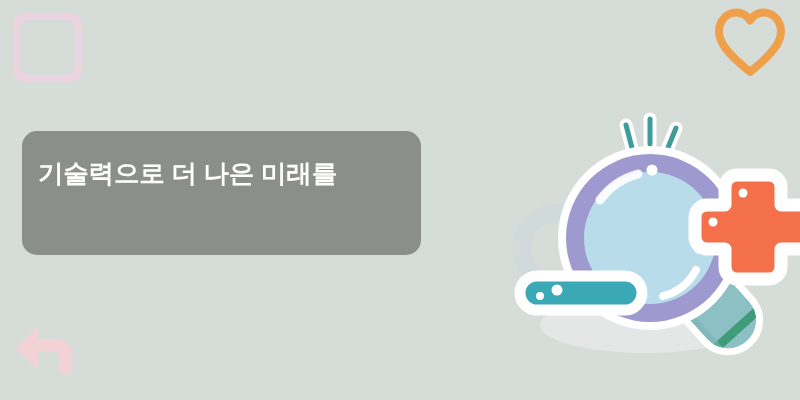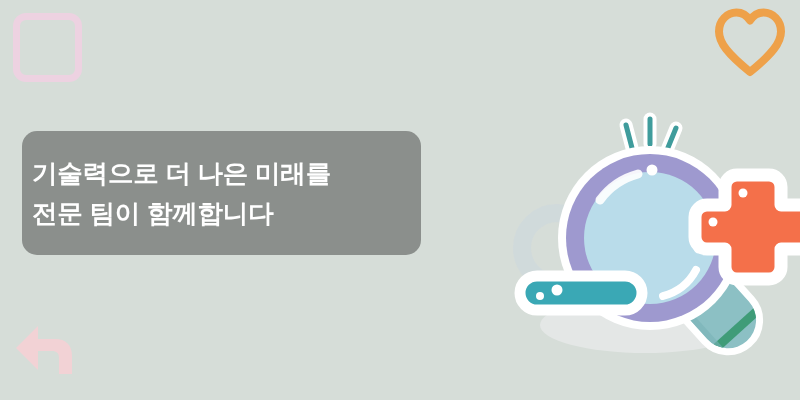--- a/index.html
+++ b/index.html
@@ -49,21 +49,21 @@
   
   #text-card {
     position: absolute;
     left: 22px;
     top: 131px;
     width: 399px;
     height: 124px;
     background: #8b8f8c;
     border-radius: 15px;
     box-sizing: border-box;
-    padding: 22px 0 0 10px;
+    padding: 22px 0 0 16px;
   }
   .headline-line {
     color: #ffffff;
     font-size: 25.5px;
     font-weight: bold;
     line-height: 40px;
     letter-spacing: -0.2px;
     white-space: nowrap;
   }
 
@@ -90,21 +90,20 @@
   </div>
 
   <div id="deco-arrow">
     <svg width="86" height="78" viewBox="0 0 86 78" aria-hidden="true">
       <path d="M8 36 L 30 14 L 30 27 L 47 27 C 58 27 64 33 64 44 L 64 62 L 51 62 L 51 46 C 51 41 48.5 39 44 39 L 30 39 L 30 58 Z" fill="#f2d2d5"></path>
     </svg>
   </div>
 
   <div id="text-card">
     <div class="headline-line">기술력으로 더 나은 미래를</div>
-    <div class="headline-line">전문 팀이 함께합니다</div>
   </div>
 
   <div id="illustration">
     <svg width="300" height="280" viewBox="0 0 300 280" aria-hidden="true">
 
       <g>
         <circle cx="57" cy="148" r="35" fill="none" stroke="#ccd7df" stroke-width="18" opacity="0.55"></circle>
       </g>
 
       <g>

